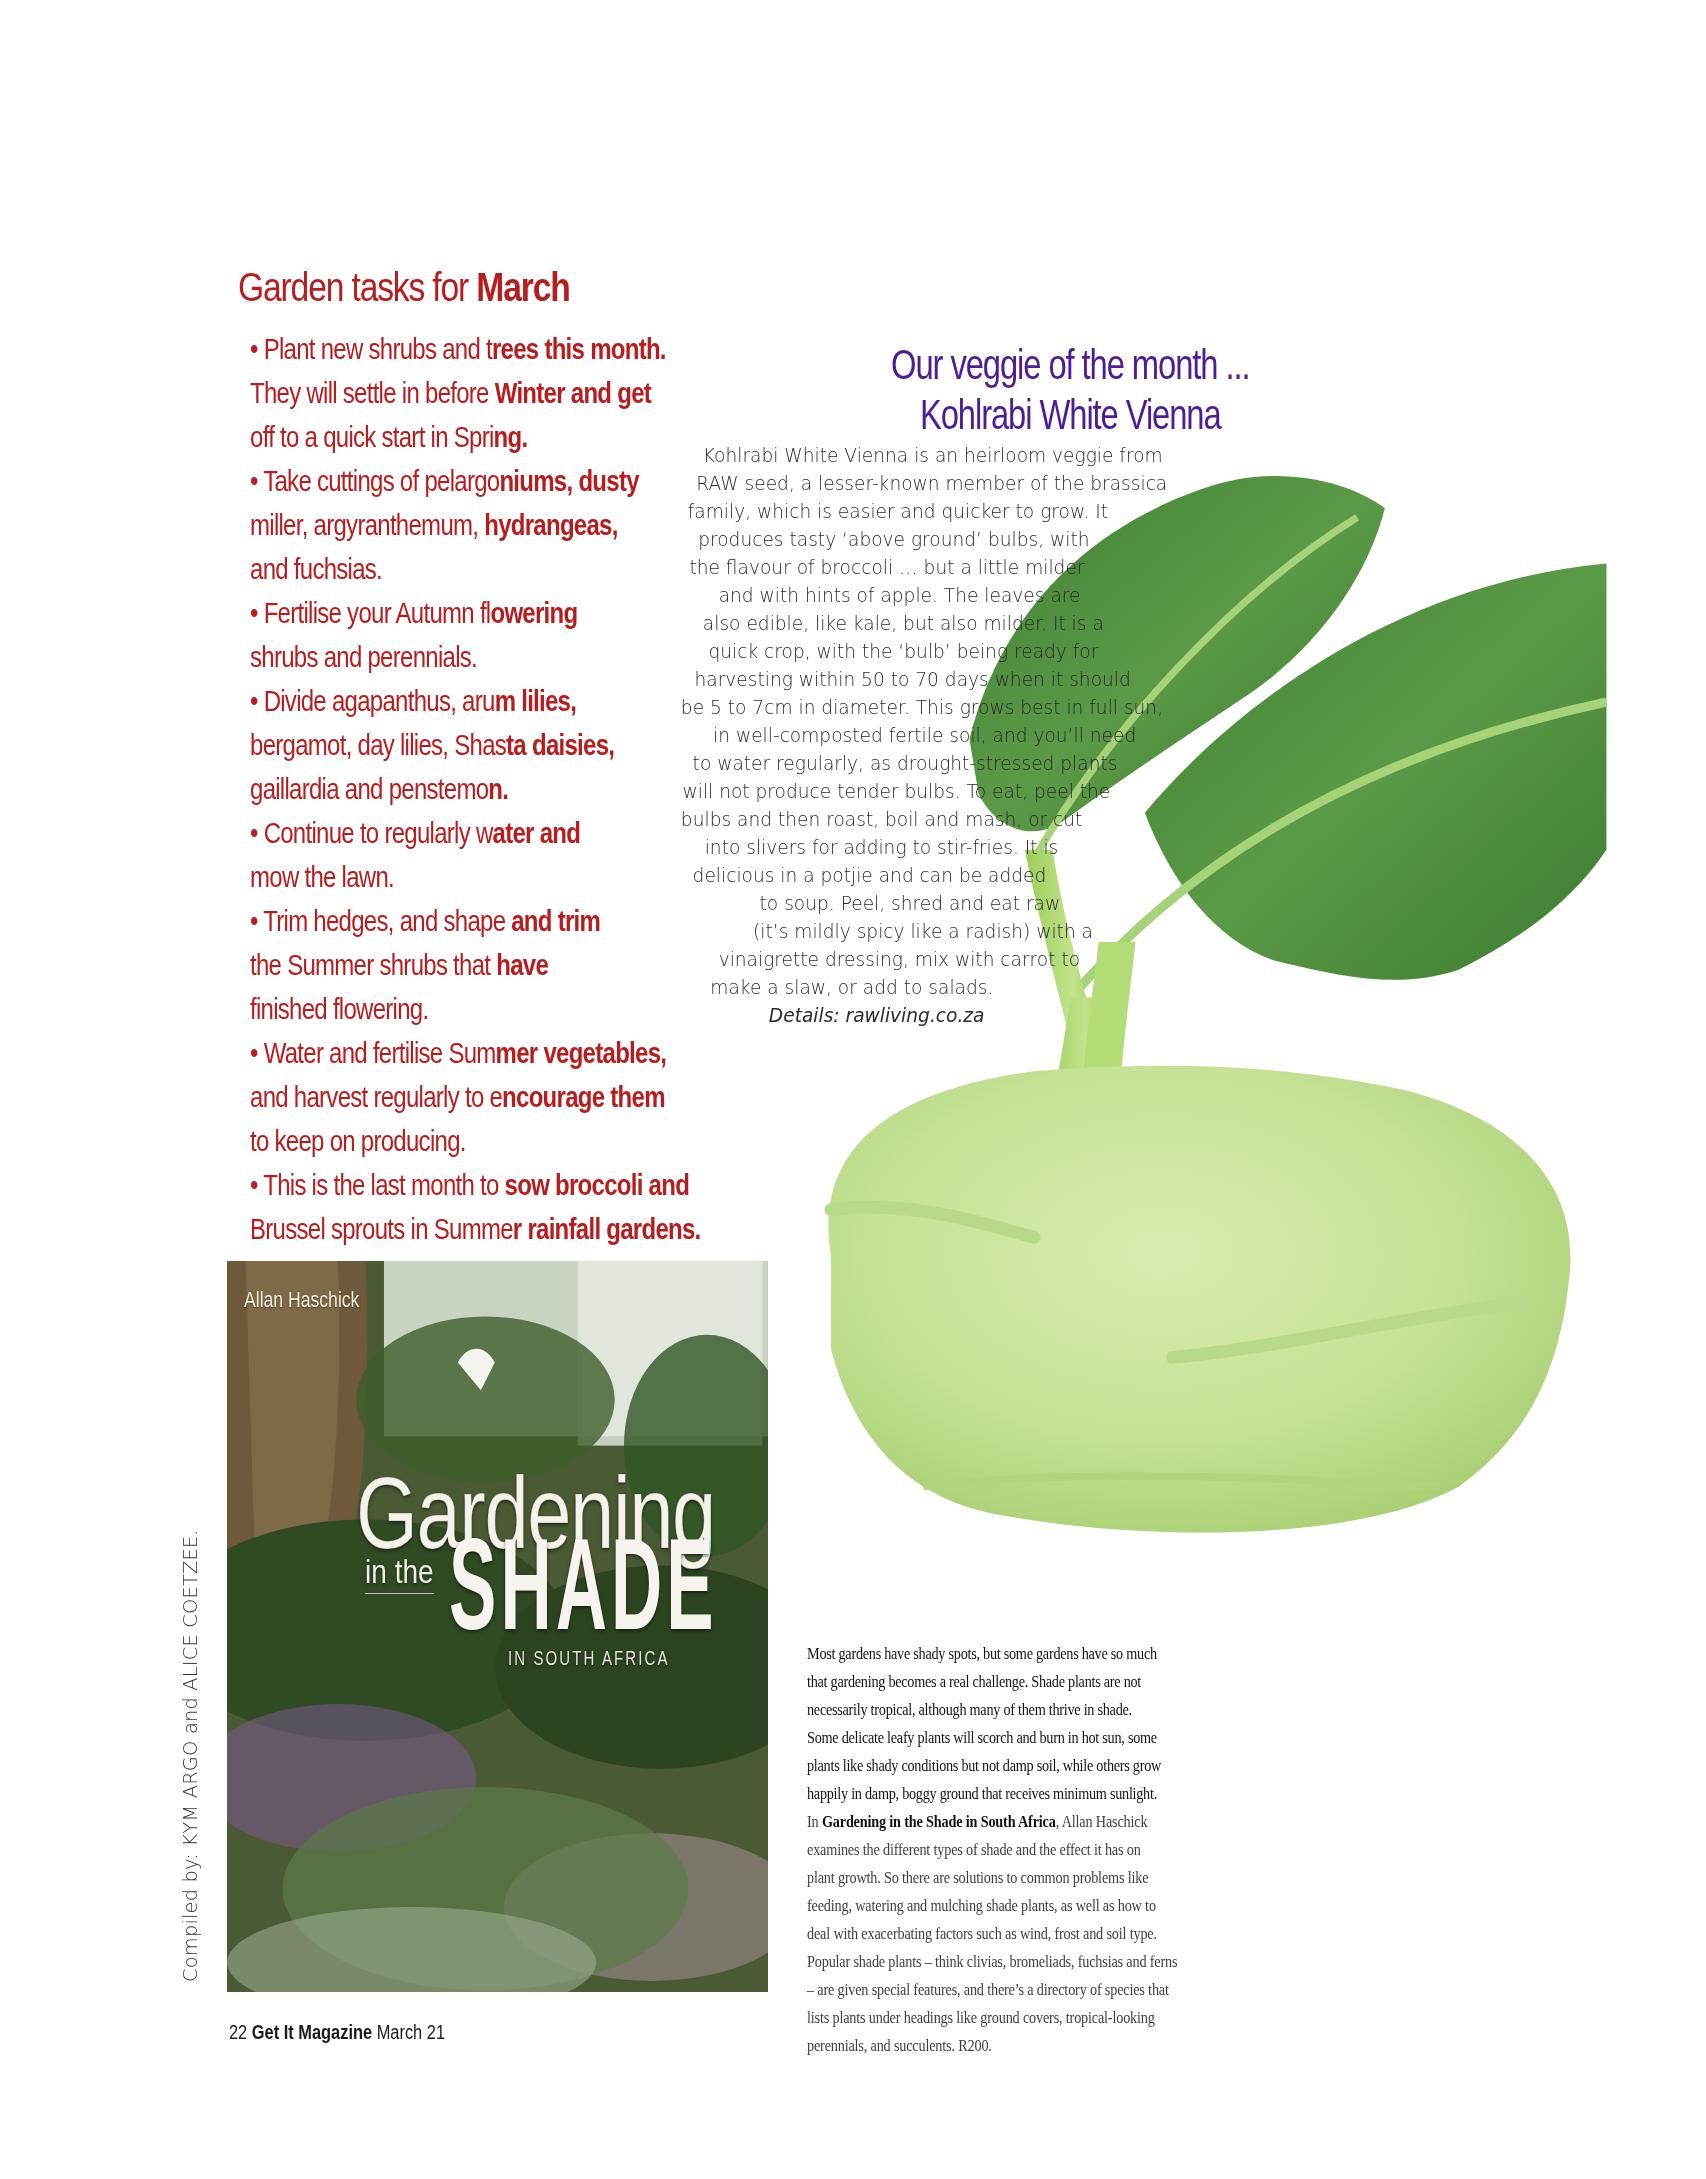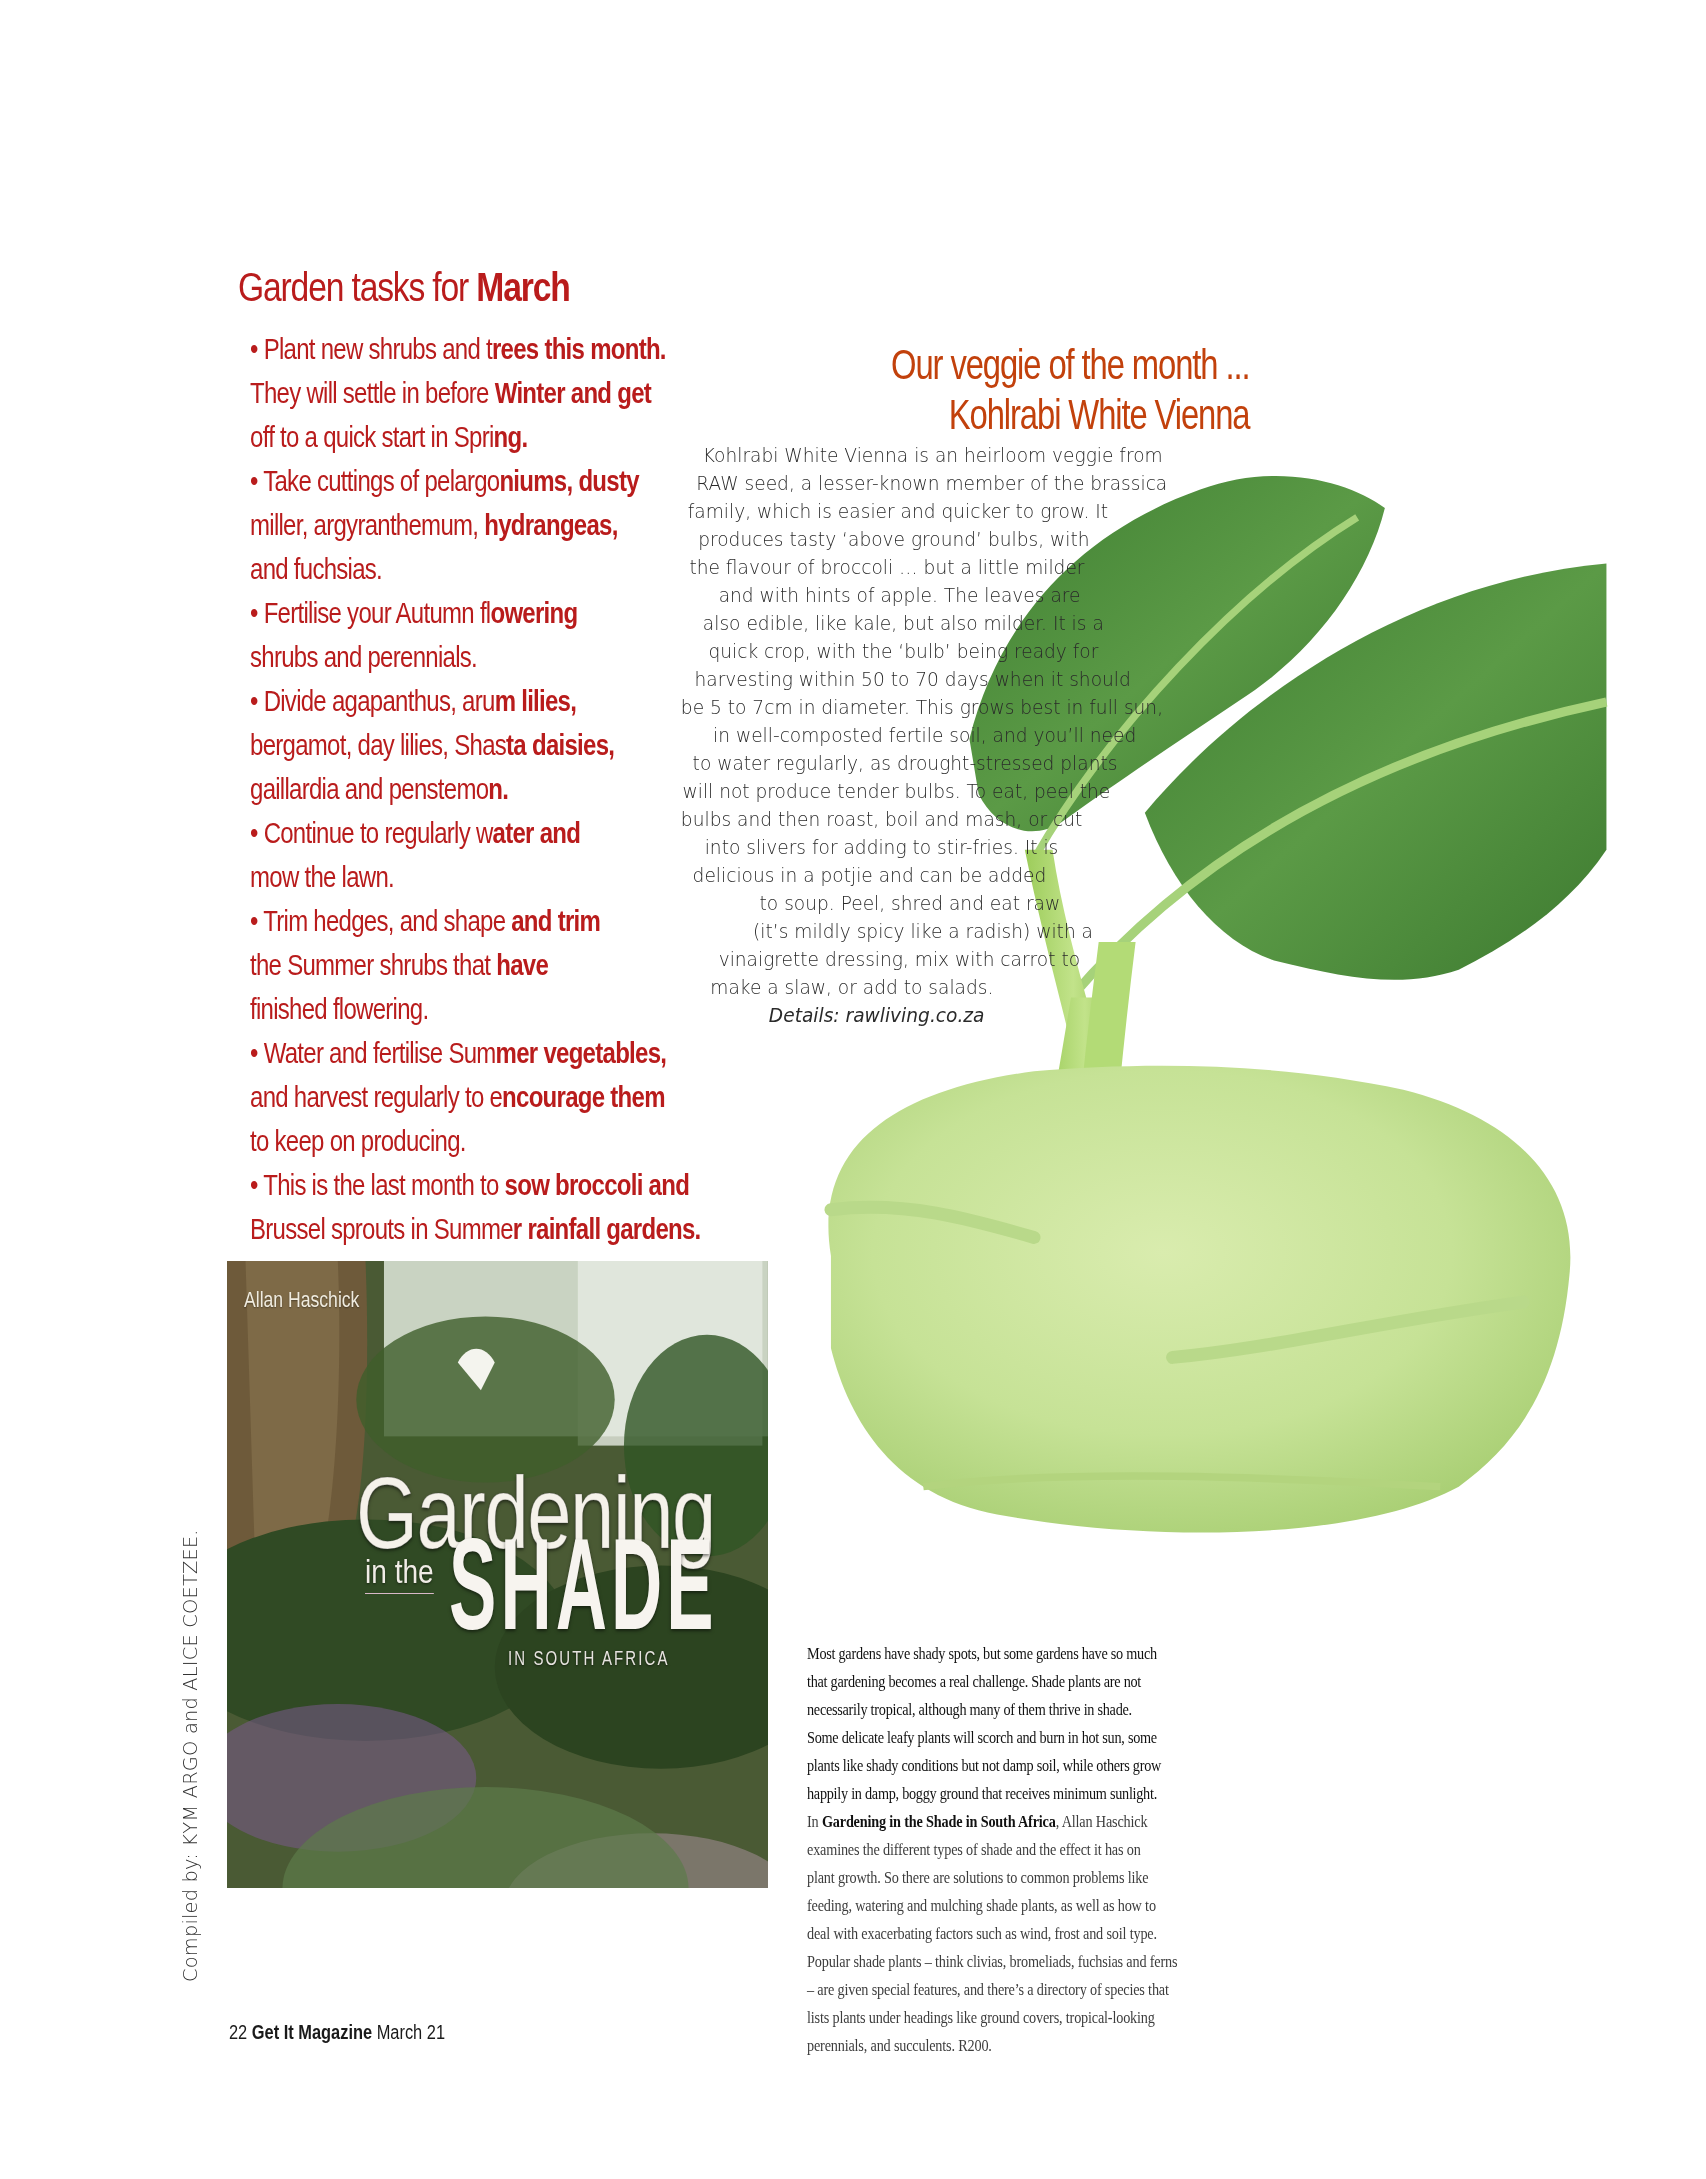--- a/index.html
+++ b/index.html
@@ -10,36 +10,36 @@
   .tasks { position: absolute; left: 238px; top: 260px; width: 480px; color: #b91c1c;
     font-family: Liberation Sans, sans-serif; }
   .tasks-title { font-size: 41px; line-height: 55px; margin: 0; font-weight: normal; letter-spacing: -1.4px;
     transform: scaleX(0.82); transform-origin: left center; white-space: nowrap; }
   .tasks-list { list-style: none; margin: 12px; padding: 0; }
   .tasks-line { font-size: 30px; line-height: 44px; white-space: nowrap; letter-spacing: -0.9px;
     transform: scaleX(0.80); transform-origin: left center; }
   .tasks-line b { font-weight: bold; }
 
   
-  .veggie-head { position: absolute; right: 457px; top: 340px; text-align: right; color: #c2410c;
+  .veggie-head { position: absolute; right: 457px; top: 340px; text-align: center; color: #4c1d95;
     font-family: "Liberation Sans", sans-serif; }
   .veggie-head-line { font-size: 42px; line-height: 50px; white-space: nowrap; letter-spacing: -1.4px;
     transform: scaleX(0.78); transform-origin: right center; }
 
   
   .veggie-body { position: absolute; left: 674px; top: 441px; width: 535px; color: #2a2a2a;
     font-family: "DejaVu Sans", sans-serif; font-size: 20px; line-height: 28px; }
   .veggie-line { white-space: nowrap; font-weight: 300; transform: scaleX(0.93); transform-origin: left center; }
   .veggie-details { font-style: italic; }
 
   
   .kohlrabi { position: absolute; left: 757px; top: 425px; width: 868px; height: 1154px; }
 
   
-  .book { position: absolute; left: 227px; top: 1261px; width: 541px; height: 627px; overflow: hidden;
+  .book { position: absolute; left: 227px; top: 1261px; width: 541px; height: 731px; overflow: hidden;
     background: linear-gradient(180deg, #6c6a48 0%, #4d5a35 35%, #3b4a2a 60%, #4a5a3a 80%, #6b7a63 100%); }
   .book svg { position: absolute; left: 0; top: 0; }
   .book-author { position: absolute; left: 16.6px; top: 26px; color: #f0ece0; font-family: "Liberation Sans", sans-serif;
     font-size: 22px; transform: scaleX(0.8); transform-origin: left center; white-space: nowrap; text-shadow: 0 0.9px 1.8px rgba(0,0,0,0.4); }
   .book-title-1 { position: absolute; left: 129px; top: 194px; color: #f5f2ea; font-family: "Liberation Sans", sans-serif;
     font-size: 102px; font-weight: 300; letter-spacing: -1.8px; transform: scaleX(0.78); transform-origin: left center; white-space: nowrap;
     text-shadow: 0 1.8px 3.7px rgba(0,0,0,0.5); -webkit-text-stroke: 0.9px rgba(60,60,60,0.3); }
   .book-title-in { position: absolute; left: 138px; top: 292px; color: #f0ece6; font-family: "Liberation Sans", sans-serif;
     font-size: 33px; transform: scaleX(0.85); transform-origin: left center; white-space: nowrap; border-bottom: 1.8px solid #d8b8c8; padding-bottom: 1.8px;
     text-shadow: 0 0.9px 2.8px rgba(0,0,0,0.5); }

